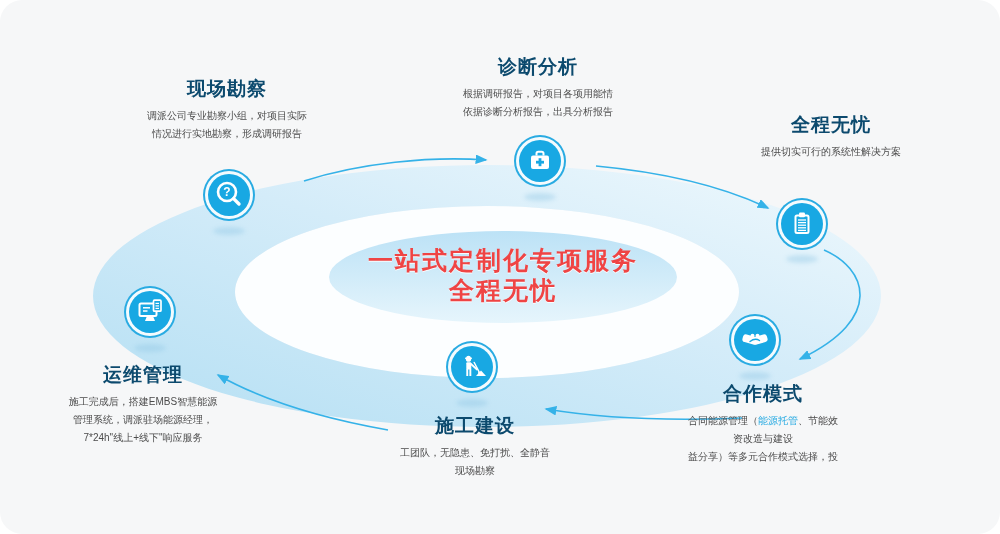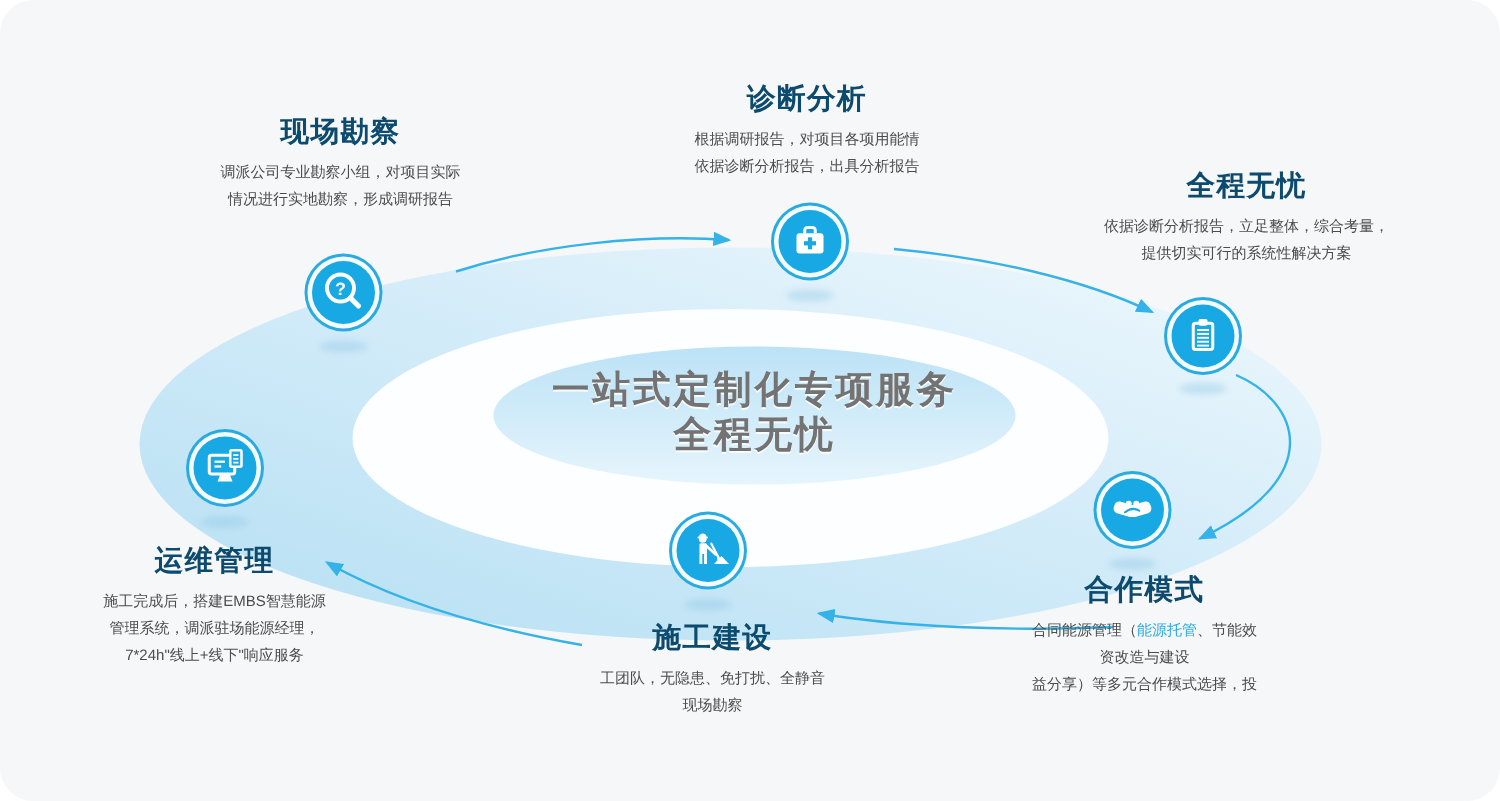--- a/index.html
+++ b/index.html
@@ -4,21 +4,21 @@
 <style>
   html,body{margin:0;padding:0;background:#ffffff;}
   .stage{position:relative;width:1000px;height:534px;font-family:"Liberation Sans","DejaVu Sans",sans-serif;overflow:hidden;}
   .card{position:absolute;inset:0;background:#f6f7f8;border-radius:22px;}
   .bg-svg{position:absolute;left:0;top:0;}
   .step{position:absolute;text-align:center;}
   .step-title{font-size:19px;font-weight:700;color:#0c4a6e;letter-spacing:1px;line-height:26px;margin-bottom:5px;white-space:nowrap;}
   .step-desc{font-size:10px;color:#4c4c4c;line-height:18px;}
   .step-desc .line{white-space:nowrap;}
   .hl{color:#29abe2;text-align:right;}
-  .center-badge{position:absolute;text-align:center;font-weight:700;color:#737373;font-size:25px;line-height:30px;letter-spacing:2px;white-space:nowrap;transform:translateX(-50%);text-shadow:0 1px 0 rgba(255,255,255,.85);}
+  .center-badge{position:absolute;text-align:center;font-weight:700;color:#ef4444;font-size:25px;line-height:30px;letter-spacing:2px;white-space:nowrap;transform:translateX(-50%);text-shadow:0 1px 0 rgba(255,255,255,.85);}
   .icon-badge{position:absolute;width:42px;height:42px;border-radius:50%;background:#18a8e3;
     box-shadow:0 0 0 3px rgba(255,255,255,.95),0 0 0 5px #29abe2;
     display:flex;align-items:center;justify-content:center;}
   .icon-badge svg{display:block;}
 </style>
 </head>
 <body>
 
 <div class="stage">
   <div class="card"></div>
@@ -152,21 +152,20 @@
     <div class="step-title">诊断分析</div>
     <div class="step-desc">
       <div class="line">根据调研报告，对项目各项用能情</div>
       <div class="line">依据诊断分析报告，出具分析报告</div>
     </div>
   </div>
 
   <div class="step" style="left:681px;top:112px;width:300px;">
     <div class="step-title">全程无忧</div>
     <div class="step-desc">
-      <div class="line">依据诊断分析报告，立足整体，综合考量，</div>
       <div class="line">提供切实可行的系统性解决方案</div>
     </div>
   </div>
 
   <div class="step" style="left:613px;top:381px;width:300px;">
     <div class="step-title">合作模式</div>
     <div class="step-desc">
       <div class="line"><span>合同能源管理（</span><span class="hl">能源托管</span><span>、节能效</span></div>
       <div class="line">资改造与建设</div>
       <div class="line">益分享）等多元合作模式选择，投</div>

